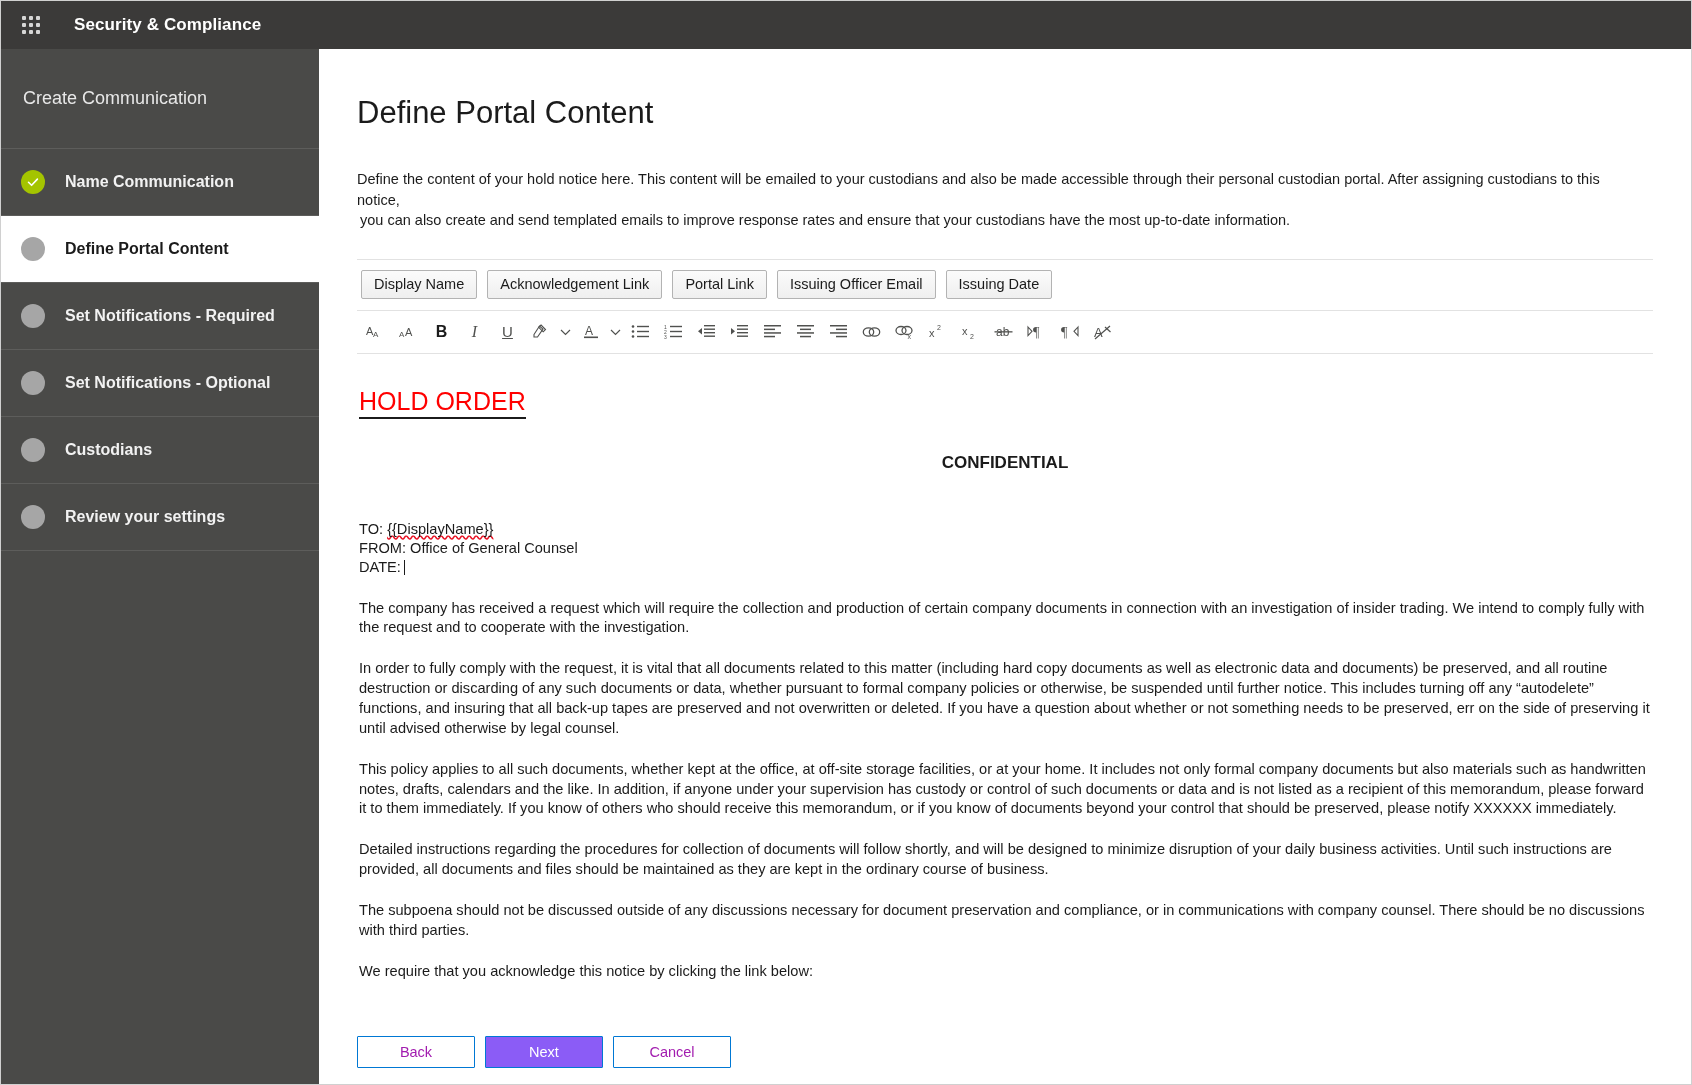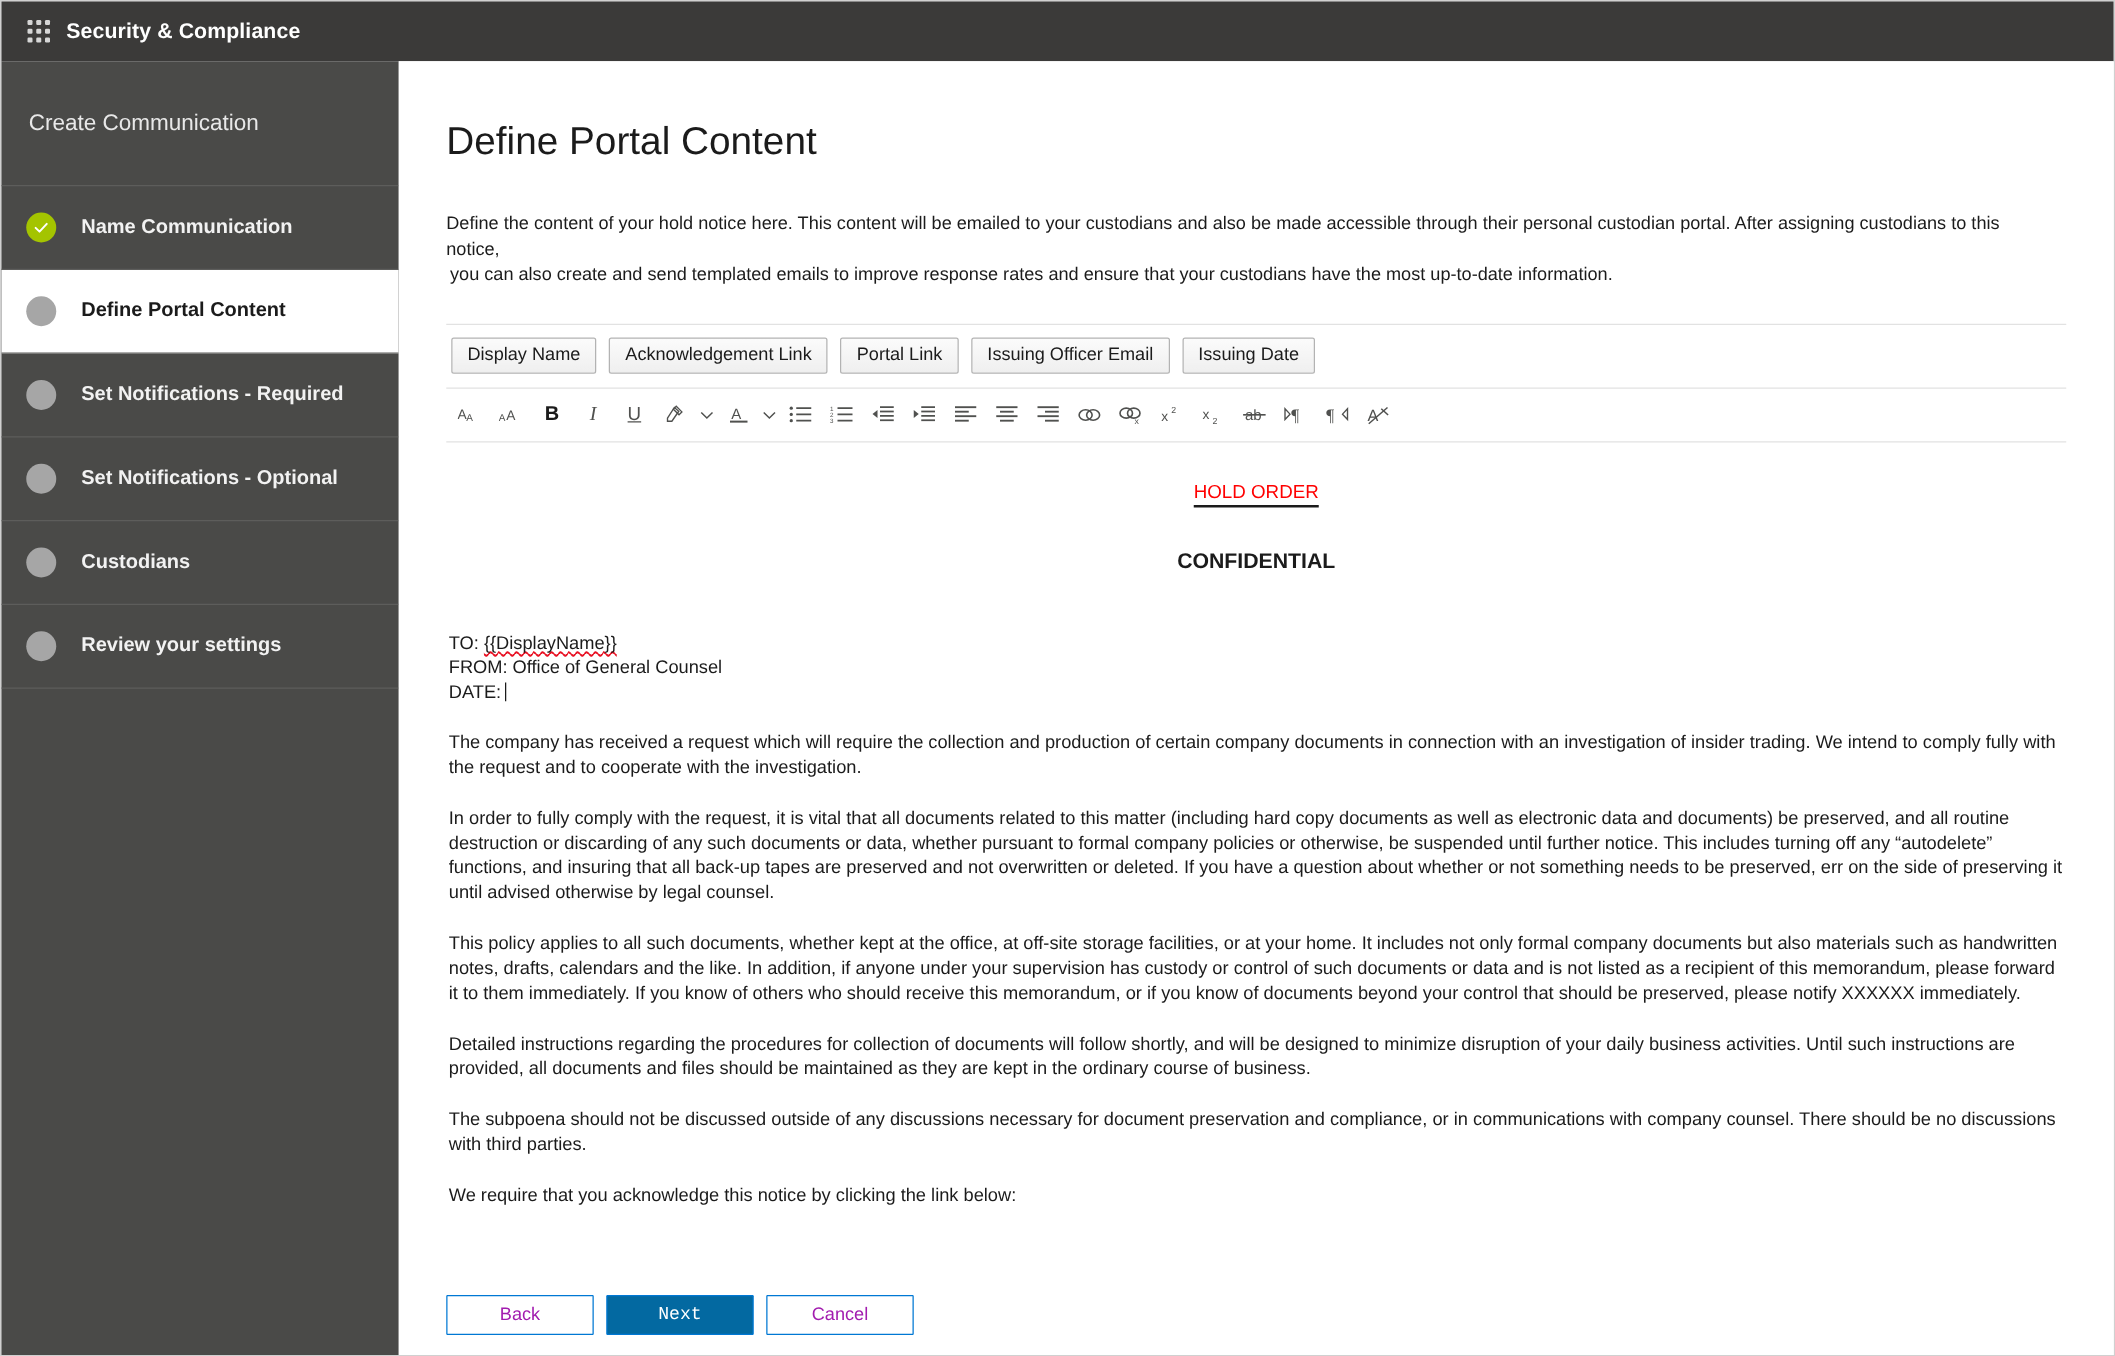--- a/index.html
+++ b/index.html
@@ -32,21 +32,21 @@
     display: grid;
     grid-template-columns: repeat(3, 4px);
     grid-template-rows: repeat(3, 4px);
     gap: 3px;
   }
   .waffle-grid i { display: block; width: 4px; height: 4px; background: #d6d6d6; border-radius: 1px; }
   .suite-title {
     color: #ffffff;
     font-size: 17px;
     font-weight: bold;
-    margin-left: 0;
+    margin-left: 21px;
     letter-spacing: .1px;
   }
 
   
   .body-split { display: flex; height: calc(1085px - 48px); }
 
   
   .sidebar {
     width: 318px;
     background: #4a4a48;
@@ -148,23 +148,23 @@
   
   .doc {
     padding: 18px 2px 0 2px;
     color: #1b1b1b;
     font-size: 14.6px;
     line-height: 1.36;
     height: 640px;
     overflow: hidden;
   }
   .doc-title {
-    text-align: center;
+    text-align: left;
     color: #ff0000;
-    font-size: 15px;
+    font-size: 25px;
     margin: 12px 0 0 0;
     display: block;
   }
   .doc-title span {
     border-bottom: 2px solid #1b1b1b;
     padding-bottom: 2px;
   }
   .doc-sub {
     text-align: center;
     font-size: 17px;
@@ -196,21 +196,21 @@
   .btn {
     width: 118px; height: 32px;
     font-size: 14.5px;
     font-family: "Liberation Sans", sans-serif;
     border: 1px solid #0078d4;
     background: #ffffff;
     color: #a21caf;
     cursor: pointer;
     border-radius: 1px;
   }
-  .btn.primary { background: #0369a1; color: #ffffff; border-color: #0078d4; font-family: Liberation Mono, monospace; }
+  .btn.primary { background: #8b5cf6; color: #ffffff; border-color: #0078d4; }
 </style>
 </head>
 <body>
 
 <div class="app">
 
   <div class="suitebar">
     <div class="waffle">
       <div class="waffle-grid">
         <i></i>

